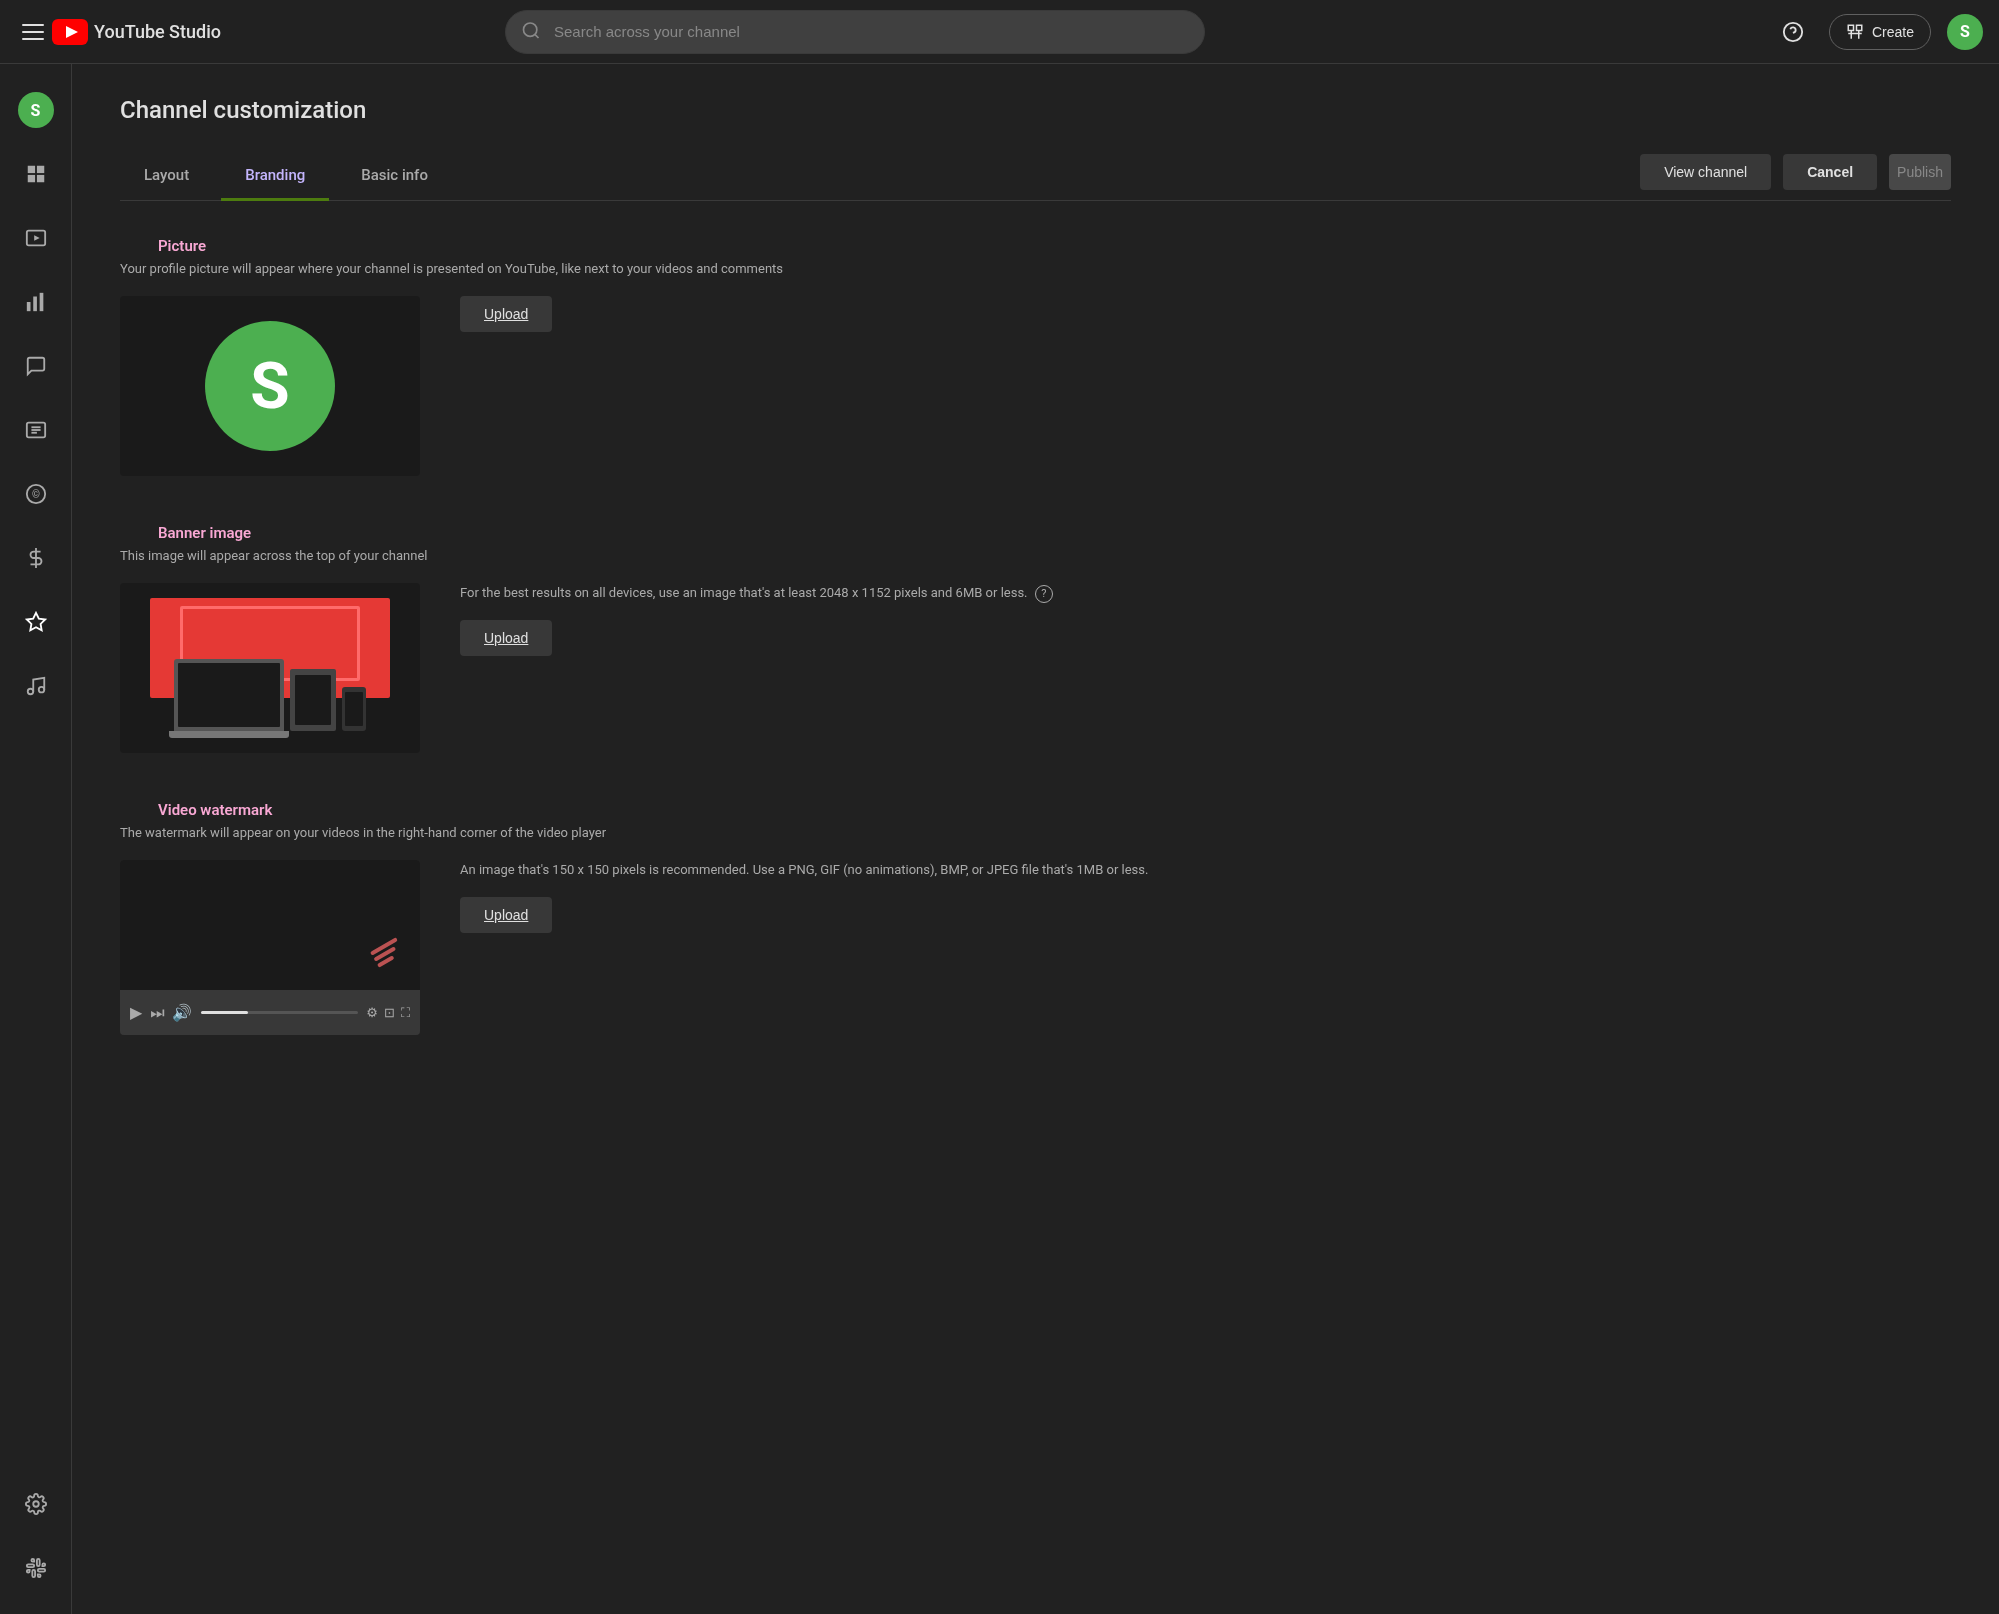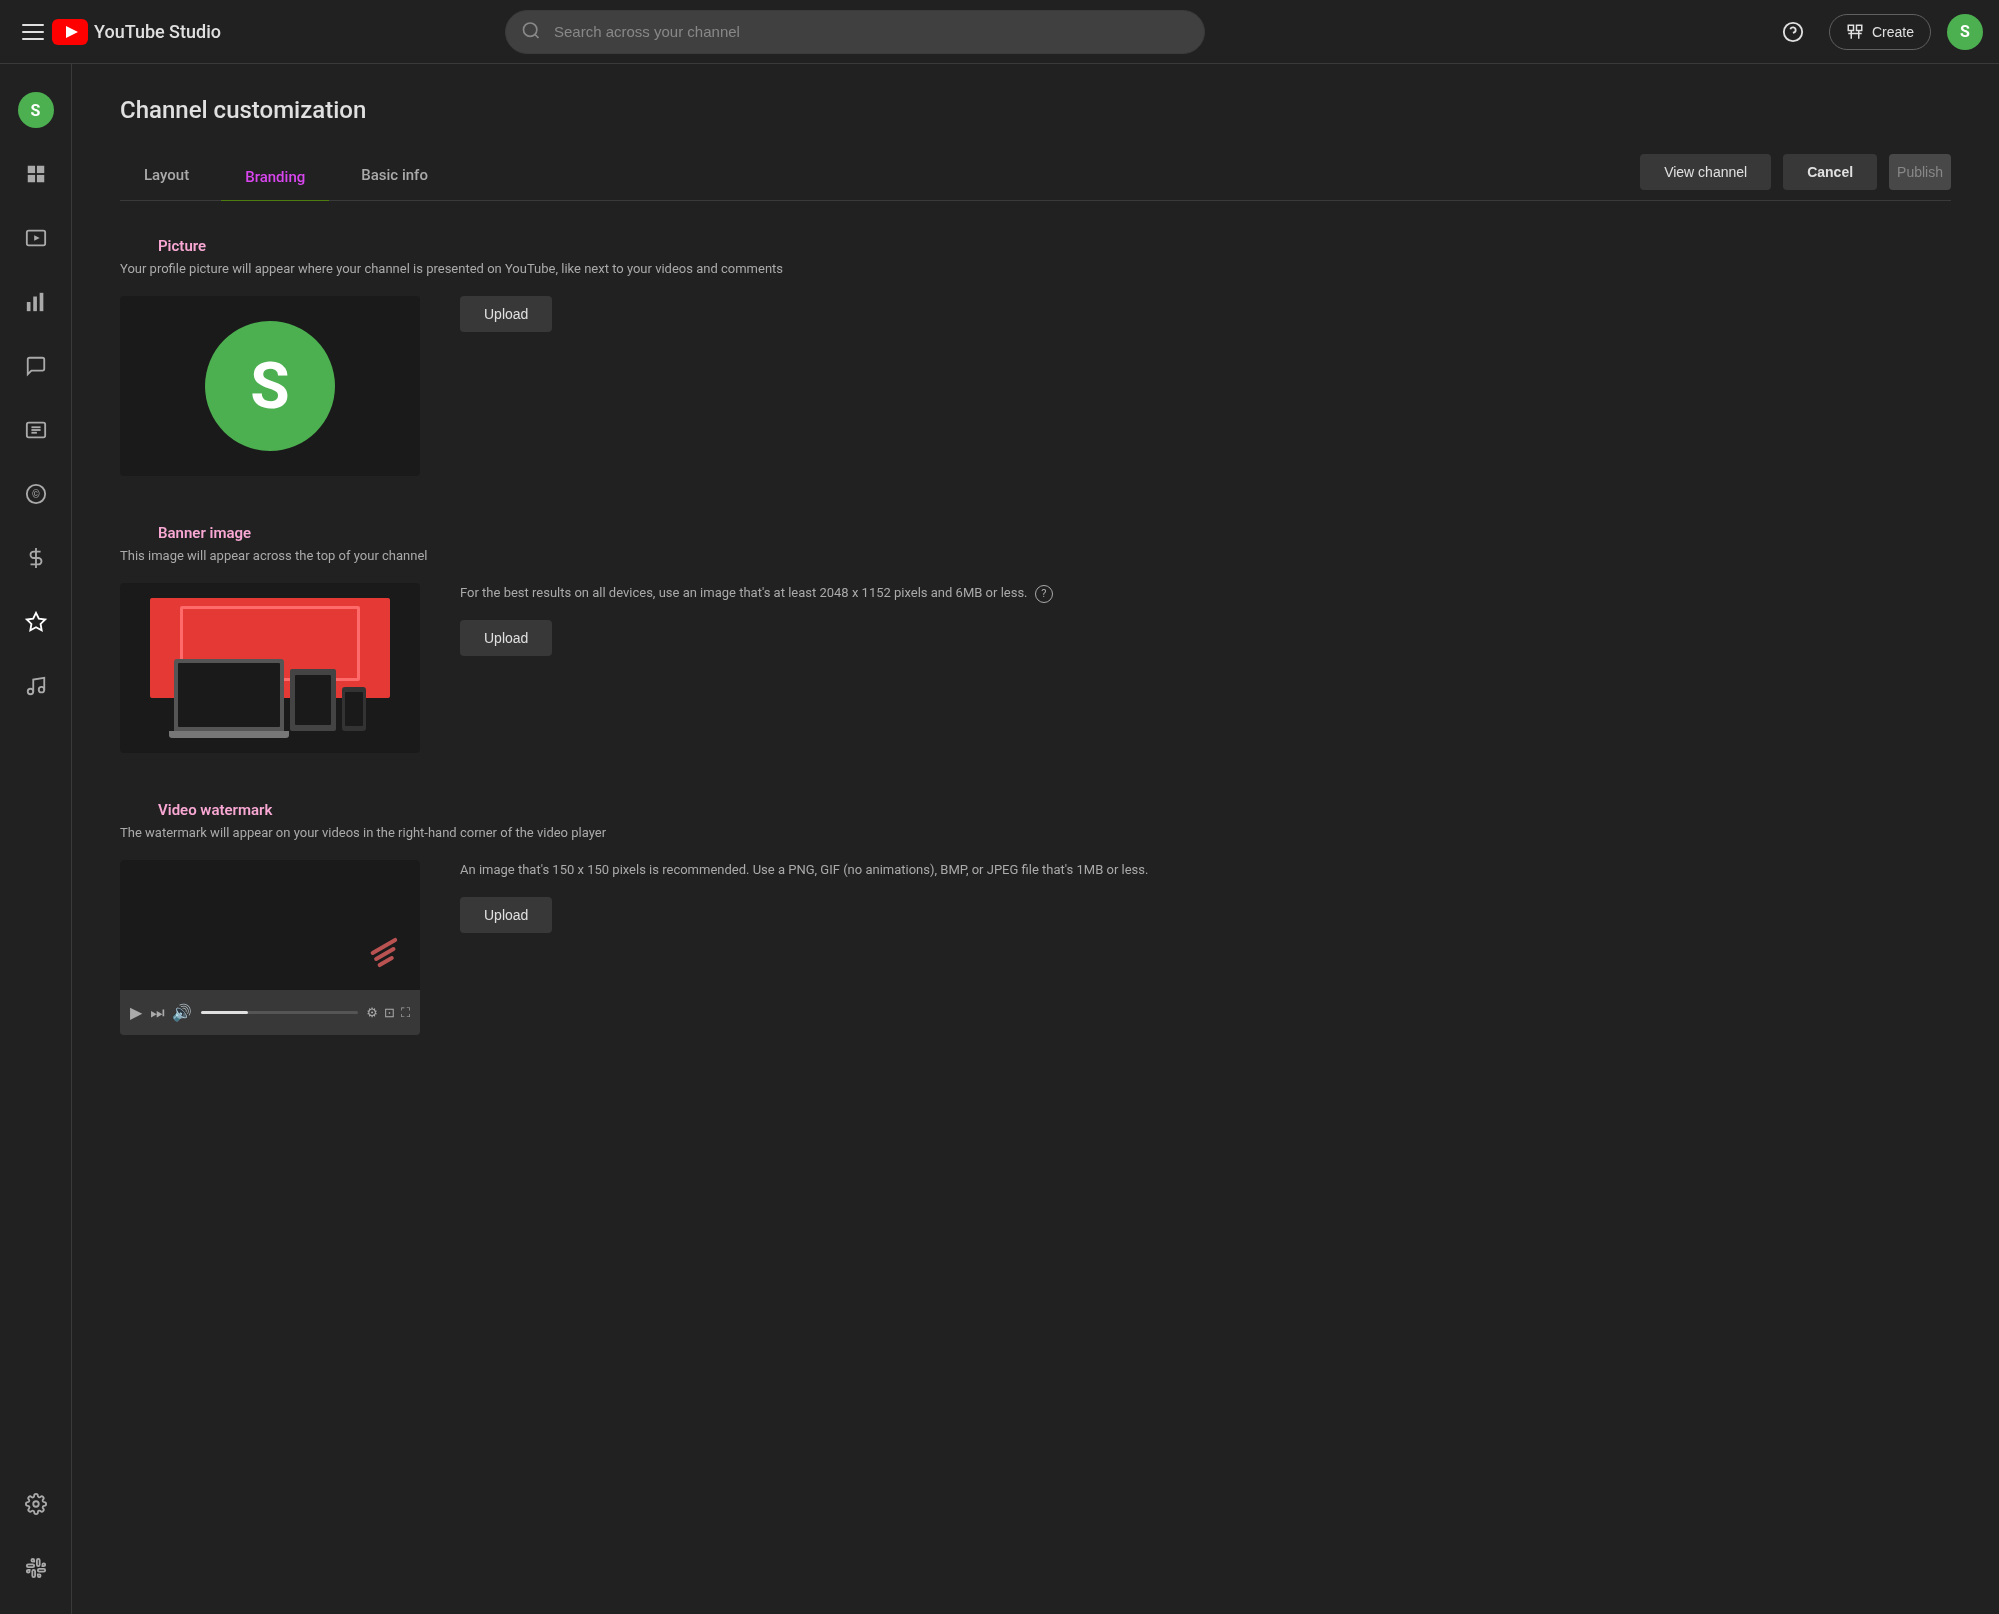--- a/index.html
+++ b/index.html
@@ -143,21 +143,21 @@
     }
     .tabs-left {
       display: flex; align-items: flex-end; gap: 8px;
     }
     .tab {
       padding: 14px 24px; font-size: 15px; cursor: pointer;
       color: #aaa; font-weight: 500; border-bottom: 3px solid transparent;
       margin-bottom: -1px;
     }
     .tab.active {
-      color: #d946ef; border-bottom: 1px solid #4d7c0f; text-align: right;
+      color: #c4b5fd; border-bottom: 3px solid #4d7c0f; text-align: right;
     }
     .tabs-right {
       display: flex; align-items: center; gap: 12px; padding-bottom: 8px;
     }
     .view-channel-btn {
       padding: 10px 24px; border-radius: 4px;
       background: #383838; color: #e0e0e0;
       border: none; font-size: 14px; font-weight: 500; cursor: pointer;
     }
     .cancel-btn {
@@ -242,21 +242,21 @@
 
     .section-right {
       flex: 1;
     }
     .section-info {
       font-size: 13px; color: #aaa; line-height: 1.6; margin-bottom: 16px;
     }
     .upload-btn {
       padding: 10px 24px; border-radius: 4px;
       background: #383838; color: #e0e0e0;
-      border: none; font-size: 14px; font-weight: 500; cursor: pointer;
+      border: none; font-size: 14px; font-weight: 500; cursor: pointer; text-decoration: underline;
     }
 
     .help-icon {
       display: inline-flex; align-items: center; justify-content: center;
       width: 18px; height: 18px; border-radius: 50%; border: 1.5px solid #aaa;
       font-size: 11px; color: #aaa; cursor: pointer; margin-left: 4px;
       vertical-align: middle;
     }
 
     

